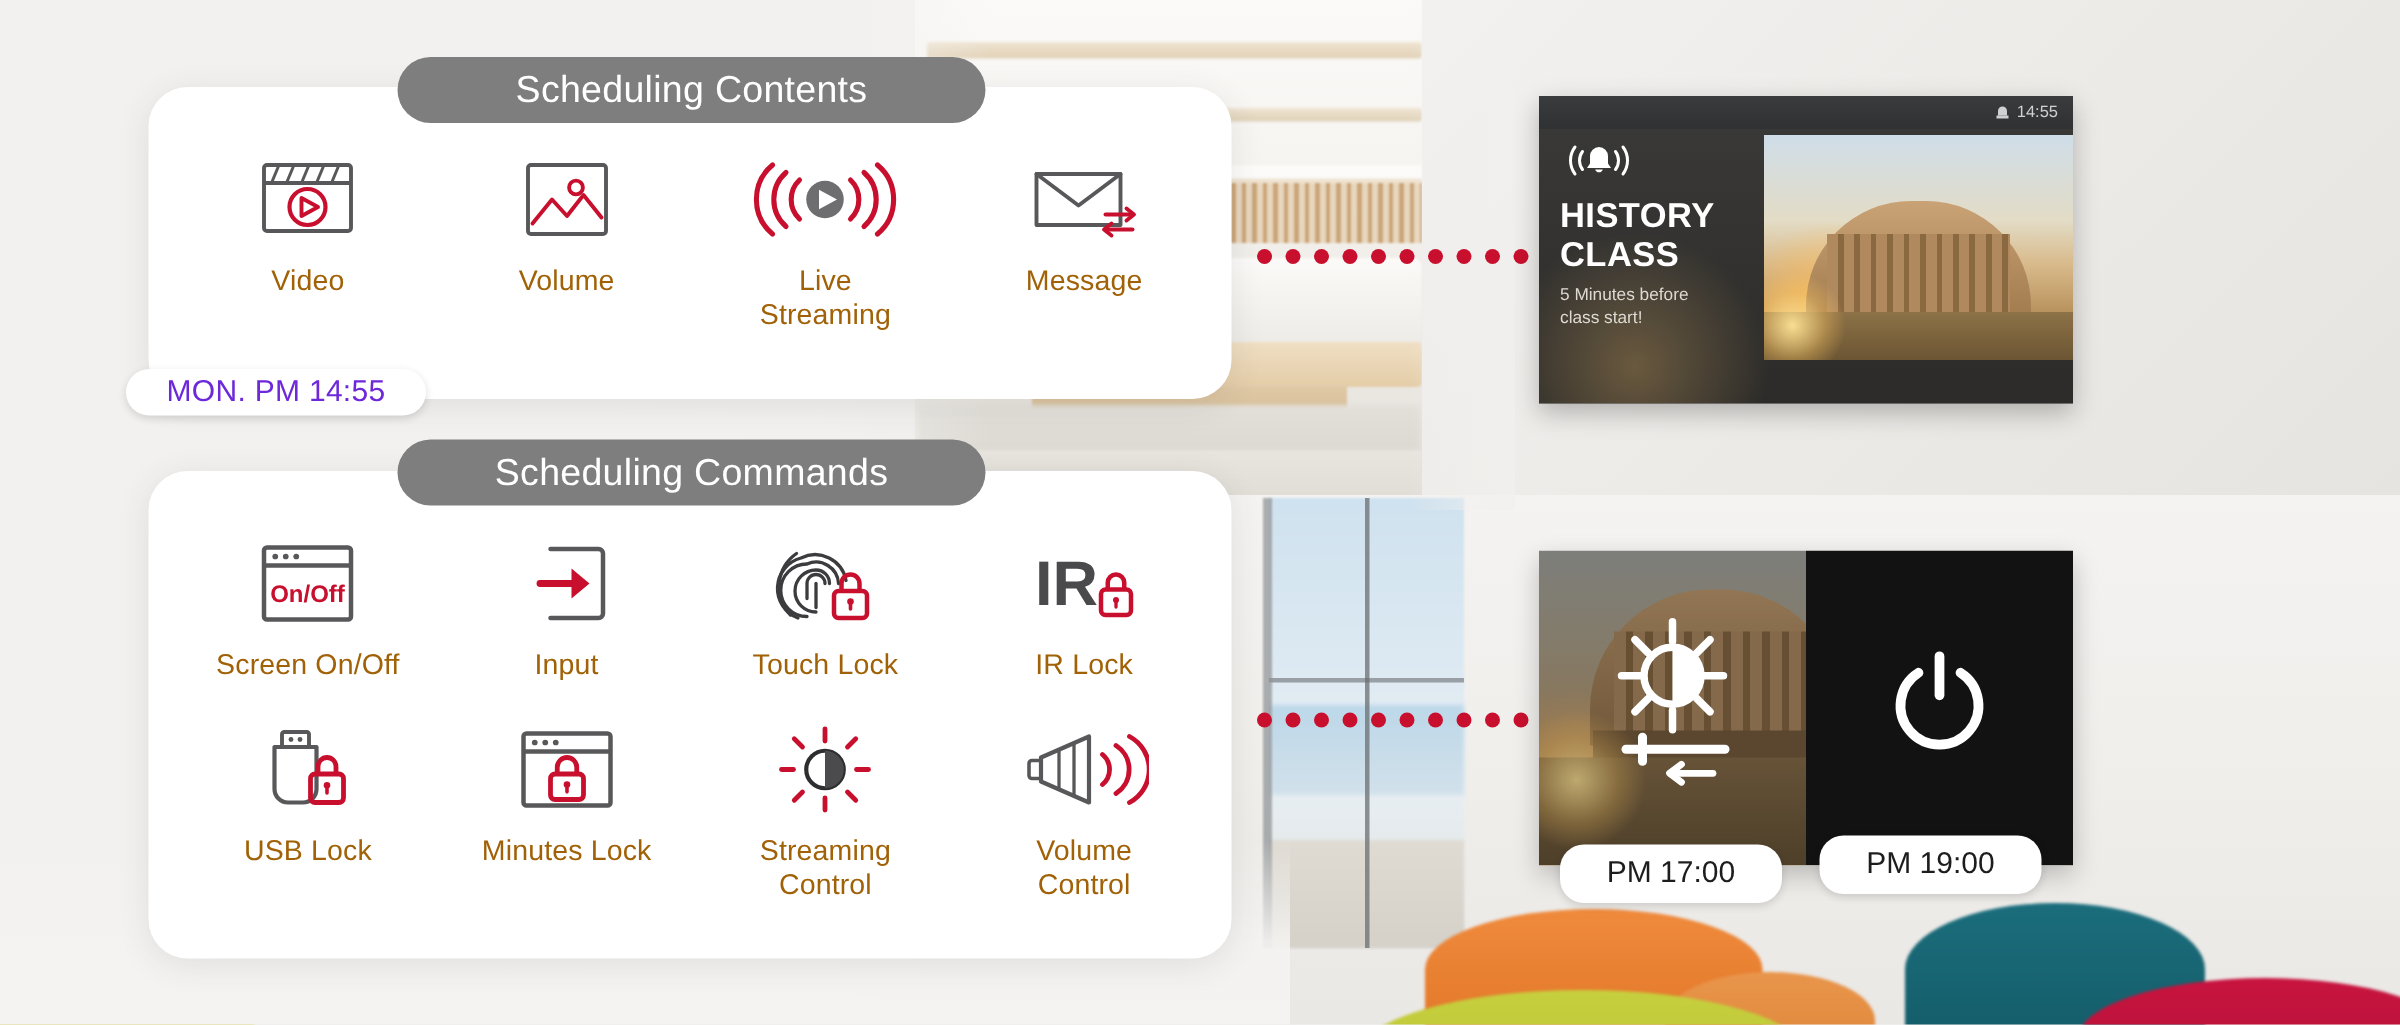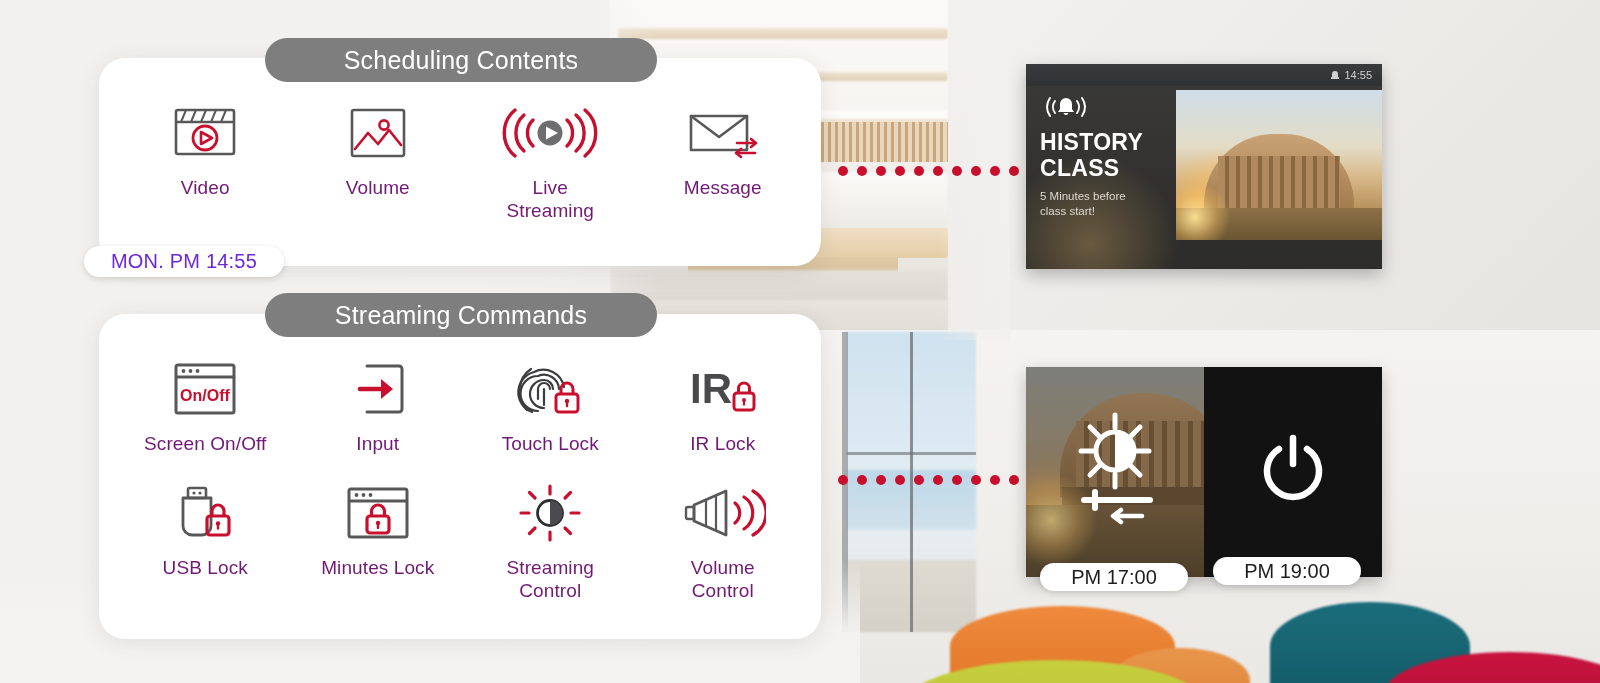--- a/index.html
+++ b/index.html
@@ -119,21 +119,21 @@
     grid-template-columns:repeat(4,1fr); align-items:start;
   }
   #grid-commands {
     left:119px; top:356px; width:690px;
     grid-template-columns:repeat(4,1fr);
     grid-auto-rows:124px; align-items:start;
   }
   .item { display:flex; flex-direction:column; align-items:center; }
   .item .ibox { height:66px; display:flex; align-items:center; justify-content:flex-start; }
   .item .lbl {
-    margin-top:10px; font-size:19px; color:#701a75; text-align:center;
+    margin-top:10px; font-size:19px; color:#a16207; text-align:center;
     line-height:1.23; letter-spacing:.1px; font-weight:400;
   }
 
   
   .dots { position:absolute; display:flex; gap:9px; align-items:center; }
   .dots i { display:block; width:10px; height:10px; border-radius:50%; background:#c8102e; }
   #dots-top { left:838px; top:166px; }
   #dots-bottom { left:838px; top:475px; }
 
   
@@ -192,21 +192,21 @@
   .db-left {
     position:relative; width:50%; height:100%;
     background:
       radial-gradient(circle at 14% 80%, rgba(255,205,115,.9) 0%, rgba(255,180,90,.45) 14%, rgba(255,170,70,0) 34%),
       linear-gradient(180deg,#9ea09c 0%,#a89c86 30%,#b0936b 55%,#9d8059 78%,#7d6544 100%);
     overflow:hidden;
   }
   .db-right { width:50%; height:100%; background:#121212; position:relative; }
   .db-dim { position:absolute; inset:0; background:rgba(40,38,36,.28); }
   .db-label {
-    position:absolute; height:28px; background:#ffffff; border-radius:16px;
+    position:absolute; height:39px; background:#ffffff; border-radius:16px;
     display:flex; align-items:center; justify-content:center;
     font-size:20px; color:#1d1d1d; box-shadow:0 2px 6px rgba(0,0,0,.14);
   }
   #label-17 { left:1040px; top:563px; width:148px; }
   #label-19 { left:1213px; top:557px; width:148px; }
 
   .center-icon { position:absolute; left:50%; top:50%; transform:translate(-50%,-50%); }
 </style>
 </head>
 <body>
@@ -314,21 +314,21 @@
         <path d="M70 49 h-18" fill="none" stroke="#C8102E" stroke-width="2.6" stroke-linecap="round"></path>
         <path d="M56 45 L51 49 L56 53" fill="none" stroke="#C8102E" stroke-width="2.6" stroke-linejoin="round" stroke-linecap="round"></path>
       </svg>
     </div>
     <div class="lbl">Message</div>
   </div>
 </div>
 
 <div class="card" id="card-commands"></div>
 
-<div class="pill-title" id="title-commands">Streaming Commands</div>
+<div class="pill-title" id="title-commands">Scheduling Commands</div>
 
 <div class="grid" id="grid-commands">
 
   <div class="item">
     <div class="ibox">
       <svg width="70" height="60" viewBox="0 0 70 60">
         <rect x="6" y="6" width="58" height="48" rx="2" fill="none" stroke="#58585A" stroke-width="3"></rect>
         <line x1="6" y1="18" x2="64" y2="18" stroke="#58585A" stroke-width="3"></line>
         <circle cx="13.5" cy="12" r="1.9" fill="#58585A"></circle>
         <circle cx="20.5" cy="12" r="1.9" fill="#58585A"></circle>

